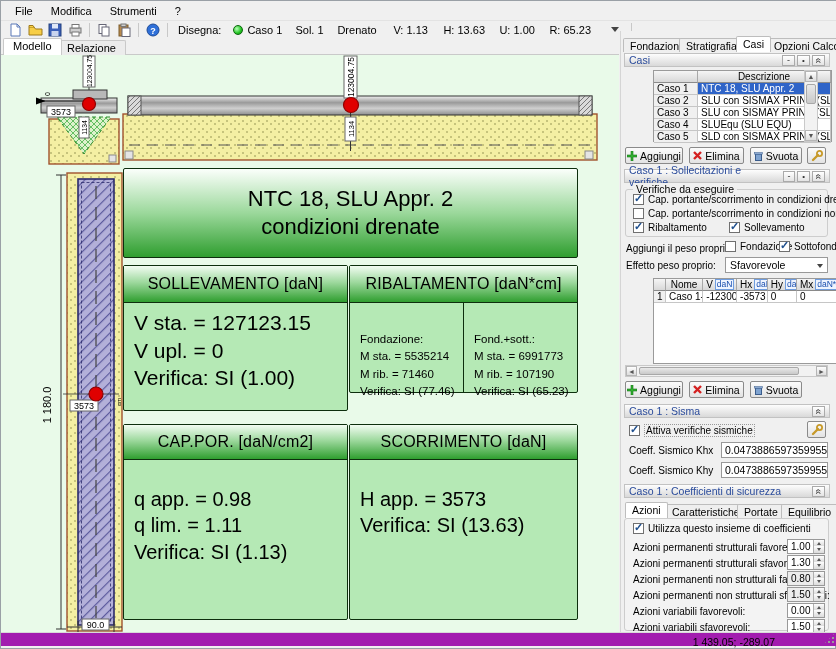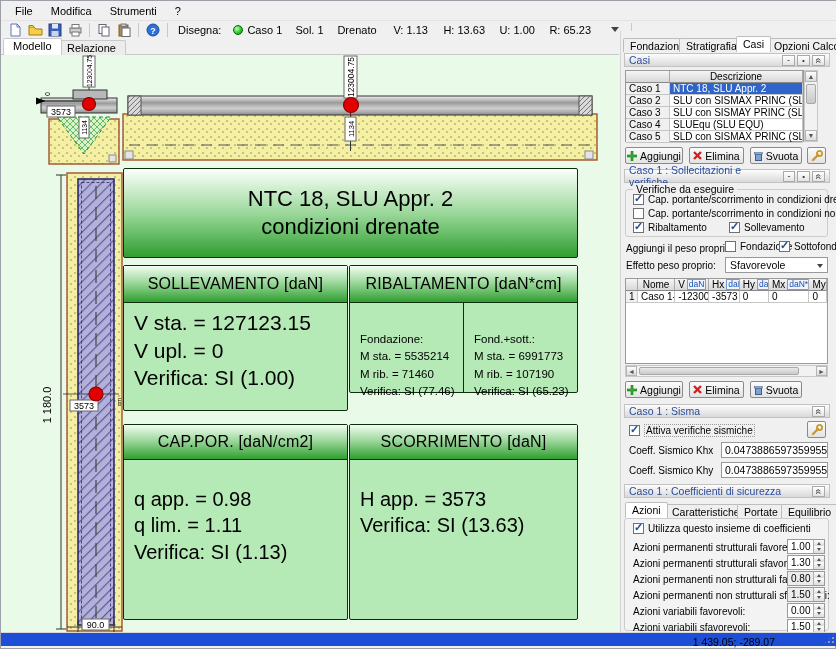--- a/index.html
+++ b/index.html
@@ -41,21 +41,21 @@
   .right-panel { position:absolute; left:619px; top:30px; width:217px; height:601px; background:#f0f0f0; border-left:1px solid #d5d5d5; }
   .rp-tab { position:absolute; height:14px; padding:1px 6px; background:#efefef; border:1px solid #bdbdbd; border-bottom:none; border-radius:2px 2px 0 0; font-size:10.5px; white-space:nowrap; }
   .rp-tab.active { background:#ffffff; height:16px; z-index:2; }
   .sec-hdr { position:absolute; left:3px; width:206px; height:14px; background:linear-gradient(180deg,#fdfdfd,#d9d9d9); border:1px solid #c2c2c2; color:#2a4b9b; font-size:10.5px; padding:1px 4px; display:flex; align-items:center; }
   .sec-hdr .sp { flex:1; }
   .hdr-btn { width:13px; height:11px; border:1px solid #aaa; background:linear-gradient(#fff,#e4e4e4); font-size:9px; line-height:9px; text-align:center; margin-left:2px; color:#333; }
   .hdr-btn.chev::before { content:"\00AB"; display:inline-block; transform:rotate(90deg); font-size:10px; }
   .hdr-btn.minus::before { content:"-"; }
   .hdr-btn.dot::before { content:"\2022"; font-size:8px; }
 
-  .grid { position:absolute; border:1px solid #9a9a9a; background:#fff; font-size:10px; }
+  .grid { position:absolute; border:1px solid #9a9a9a; background:#fff; font-size:10px;margin-left:28px; }
   .grid-row { display:flex; }
   .gcell { border-right:1px solid #c6c6c6; border-bottom:1px solid #c6c6c6; padding:0 3px; height:12px; line-height:12px; overflow:hidden; white-space:nowrap; }
   .gcell.hdr { background:linear-gradient(#f5f5f5,#d8d8d8); border-right:1px solid #a8a8a8; border-bottom:1px solid #8a8a8a; text-align:center; }
   .gcell.rowlbl { background:#f0f0f0; }
   .gcell.sel { background:#2f64c8; color:#fff; }
   .unitbox { display:inline-block; border:1px solid #6f9ddf; background:#eef4ff; color:#1a4fae; padding:0 1px; font-size:8.5px; line-height:9px; margin-left:2px; vertical-align:1px; }
 
   .vscroll { position:absolute; width:14px; background:#f2f2f2; border:1px solid #c9c9c9; }
   .hscroll { position:absolute; height:12px; background:#f2f2f2; border:1px solid #c9c9c9; }
   .sbtn { position:absolute; background:linear-gradient(#fefefe,#dcdcdc); border:1px solid #b5b5b5; display:flex; align-items:center; justify-content:center; font-size:7px; color:#555; }
@@ -81,21 +81,21 @@
   .spin.gray { background:#ececec; }
   .spin .up, .spin .dn { position:absolute; right:0; width:11px; height:7px; background:linear-gradient(#fdfdfd,#dcdcdc); border-left:1px solid #b0b0b0; }
   .spin .up { top:0; border-bottom:.5px solid #c0c0c0; }
   .spin .dn { bottom:0; }
   .spin .up::before { content:""; position:absolute; left:3px; top:2px; border-left:2.5px solid transparent; border-right:2.5px solid transparent; border-bottom:3px solid #555; }
   .spin .dn::before { content:""; position:absolute; left:3px; top:2px; border-left:2.5px solid transparent; border-right:2.5px solid transparent; border-top:3px solid #555; }
 
   .icon-btn { position:absolute; width:19px; height:17px; border:1px solid #8a8a8a; border-radius:2px; background:linear-gradient(#fbfbfb,#e3e3e3); display:flex; align-items:center; justify-content:center; }
 
   
-  .statusbar { position:absolute; left:0; top:631px; width:836px; height:14px; background:#1d4ed8; border-top:1px solid #d9d9d9; }
+  .statusbar { position:absolute; left:0; top:631px; width:836px; height:14px; background:#a21caf; border-top:1px solid #d9d9d9; }
   .status-coords { position:absolute; right:62px; top:3px; font-size:10.5px; }
   .grip { position:absolute; right:1px; bottom:1px; width:13px; height:13px;
      background-image: radial-gradient(circle, #9a9a9a 1px, transparent 1.1px);
      background-size: 4px 4px; clip-path: polygon(100% 0, 100% 100%, 0 100%); }
 </style>
 </head>
 <body>
 
 <div class="app">
 

